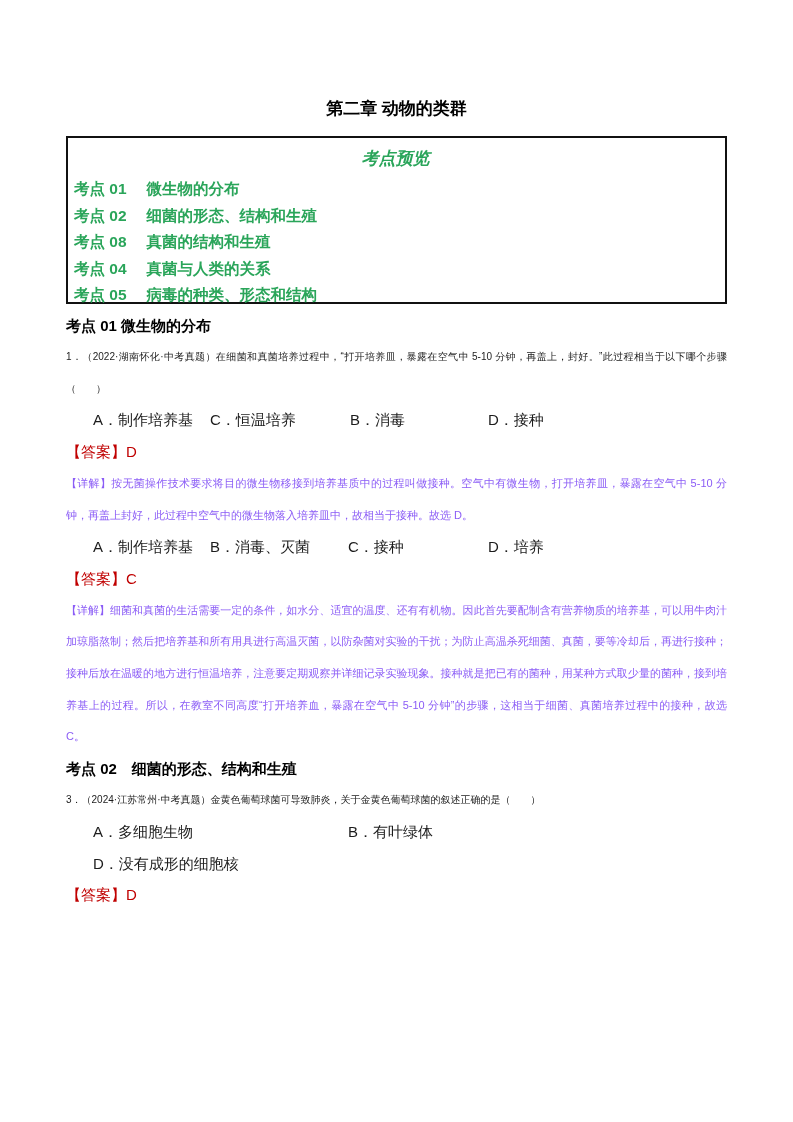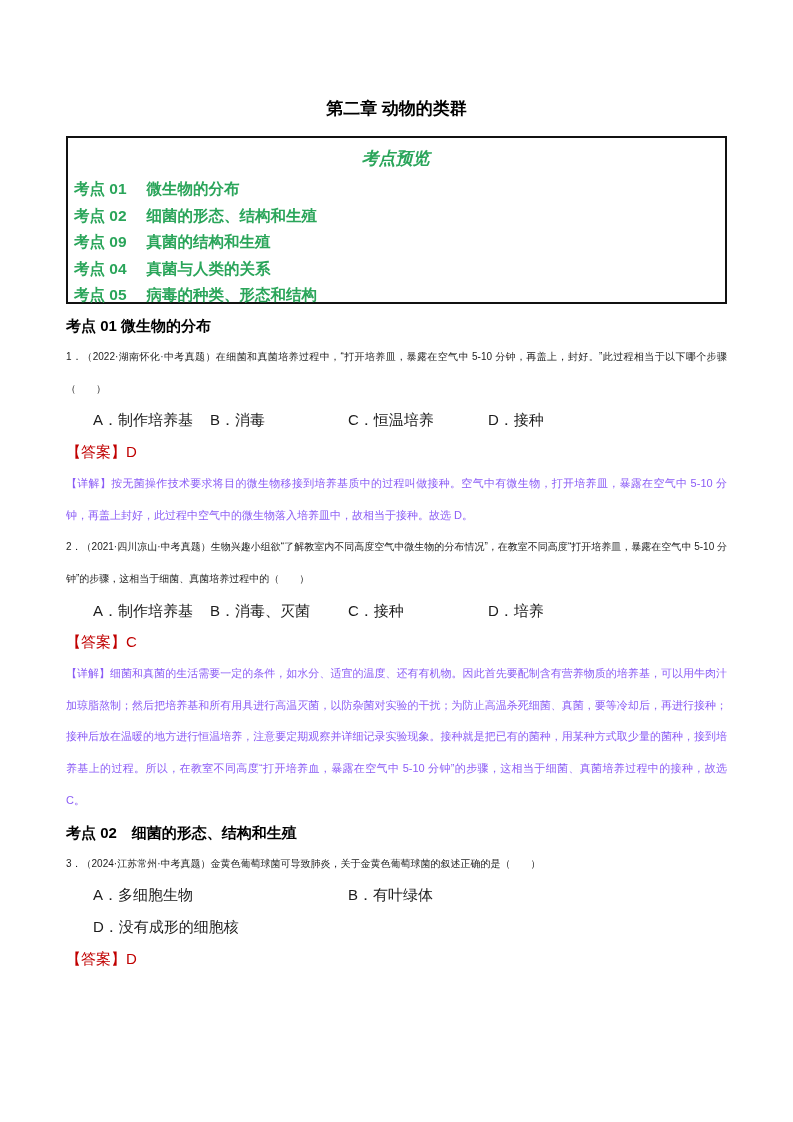--- a/index.html
+++ b/index.html
@@ -91,45 +91,44 @@
 
   <div class="preview-box">
     <div class="preview-title">考点预览</div>
     <div class="preview-item">
       <span class="code">考点 01</span><span>微生物的分布</span>
     </div>
     <div class="preview-item">
       <span class="code">考点 02</span><span>细菌的形态、结构和生殖</span>
     </div>
     <div class="preview-item">
-      <span class="code">考点 09</span><span>真菌的结构和生殖</span>
+      <span class="code">考点 08</span><span>真菌的结构和生殖</span>
     </div>
     <div class="preview-item">
       <span class="code">考点 04</span><span>真菌与人类的关系</span>
     </div>
     <div class="preview-item">
       <span class="code">考点 05</span><span>病毒的种类、形态和结构</span>
     </div>
   </div>
 
   <div class="content">
 
     <p class="section-heading">考点 01 微生物的分布</p>
 
     <p class="stem">1．（2022·湖南怀化·中考真题）在细菌和真菌培养过程中，“打开培养皿，暴露在空气中 5-10 分钟，再盖上，封好。”此过程相当于以下哪个步骤（　　）</p>
     <div class="options-row">
       <span class="opt w1">A．制作培养基</span>
+      <span class="opt w3">C．恒温培养</span>
       <span class="opt w2">B．消毒</span>
-      <span class="opt w3">C．恒温培养</span>
       <span class="opt">D．接种</span>
     </div>
     <p class="answer-line">【答案】D</p>
     <p class="detail">【详解】按无菌操作技术要求将目的微生物移接到培养基质中的过程叫做接种。空气中有微生物，打开培养皿，暴露在空气中 5-10 分钟，再盖上封好，此过程中空气中的微生物落入培养皿中，故相当于接种。故选 D。</p>
 
-    <p class="stem">2．（2021·四川凉山·中考真题）生物兴趣小组欲“了解教室内不同高度空气中微生物的分布情况”，在教室不同高度“打开培养皿，暴露在空气中 5-10 分钟”的步骤，这相当于细菌、真菌培养过程中的（　　）</p>
     <div class="options-row">
       <span class="opt w1">A．制作培养基</span>
       <span class="opt w2">B．消毒、灭菌</span>
       <span class="opt w3">C．接种</span>
       <span class="opt">D．培养</span>
     </div>
     <p class="answer-line">【答案】C</p>
     <p class="detail">【详解】细菌和真菌的生活需要一定的条件，如水分、适宜的温度、还有有机物。因此首先要配制含有营养物质的培养基，可以用牛肉汁加琼脂熬制；然后把培养基和所有用具进行高温灭菌，以防杂菌对实验的干扰；为防止高温杀死细菌、真菌，要等冷却后，再进行接种；接种后放在温暖的地方进行恒温培养，注意要定期观察并详细记录实验现象。接种就是把已有的菌种，用某种方式取少量的菌种，接到培养基上的过程。所以，在教室不同高度“打开培养血，暴露在空气中 5-10 分钟”的步骤，这相当于细菌、真菌培养过程中的接种，故选 C。</p>
 
     <p class="section-heading">考点 02　细菌的形态、结构和生殖</p>

